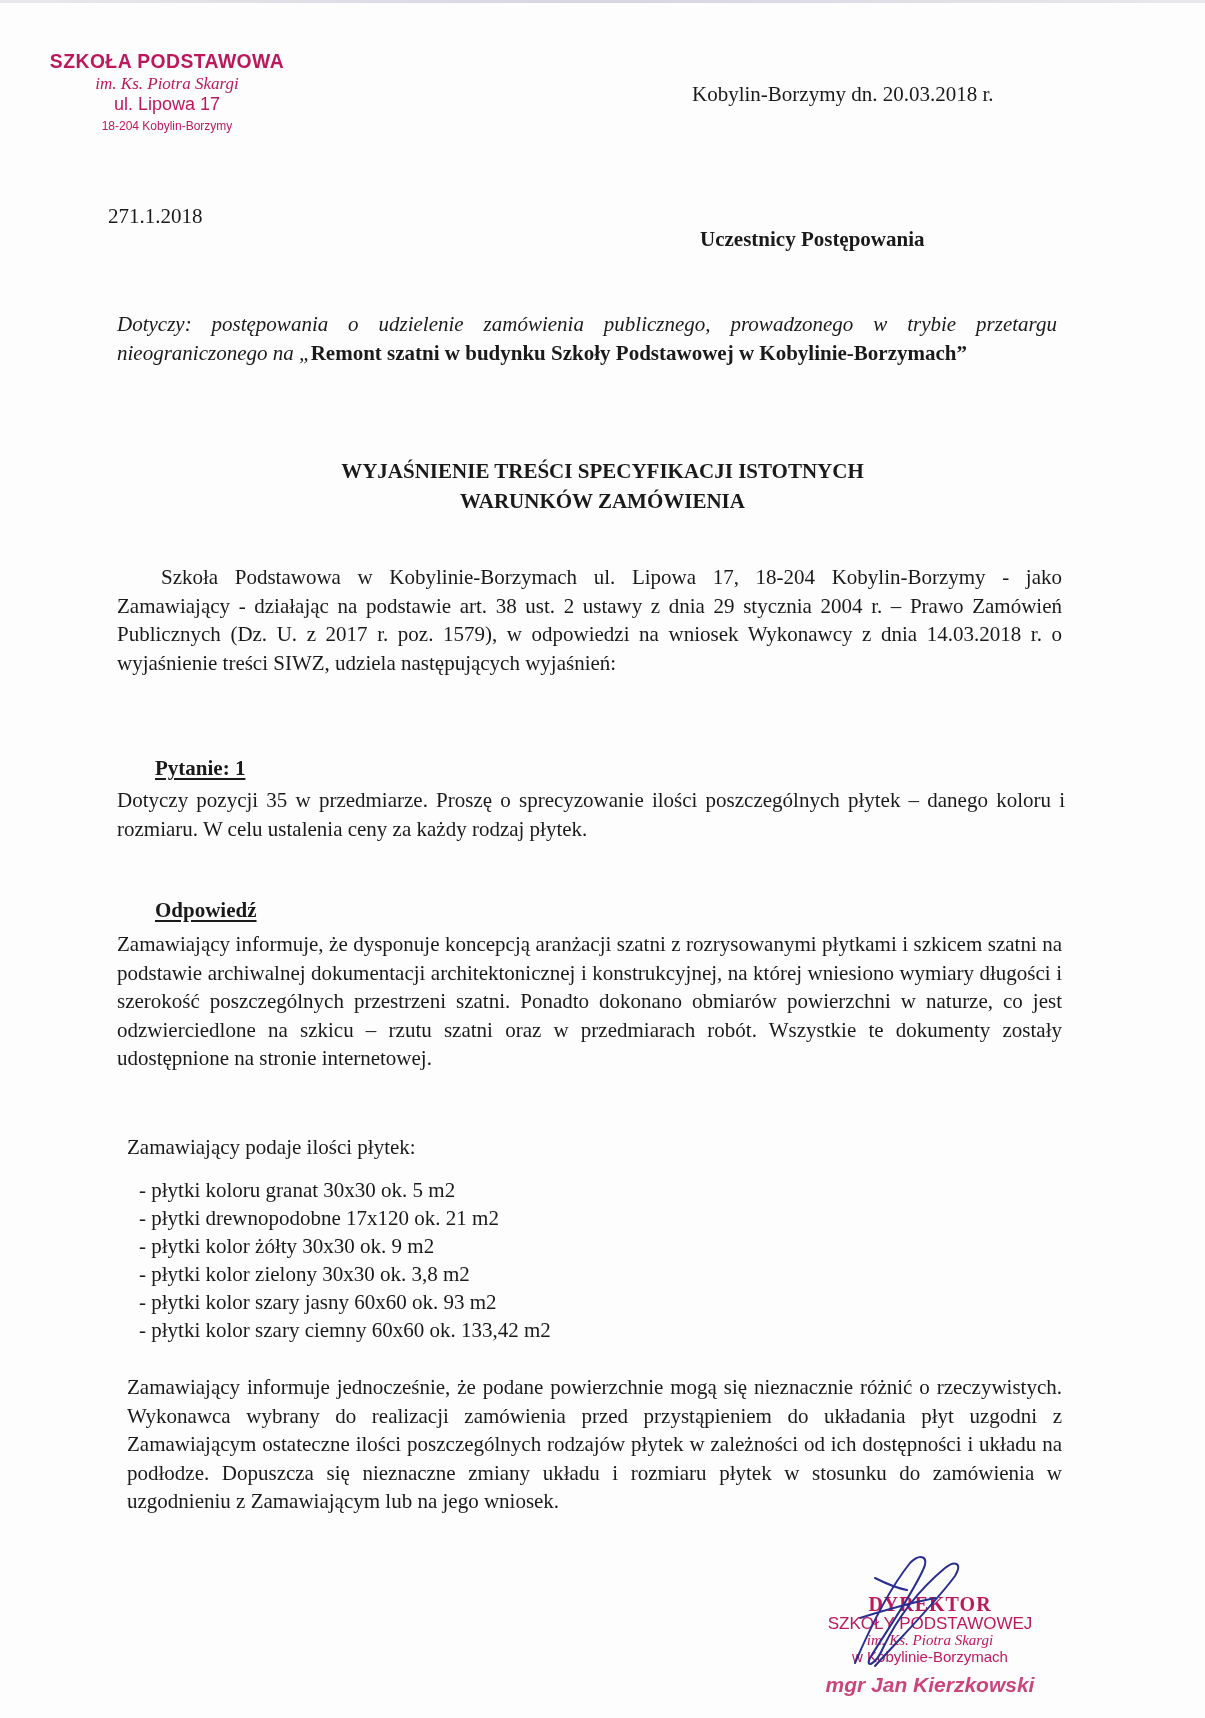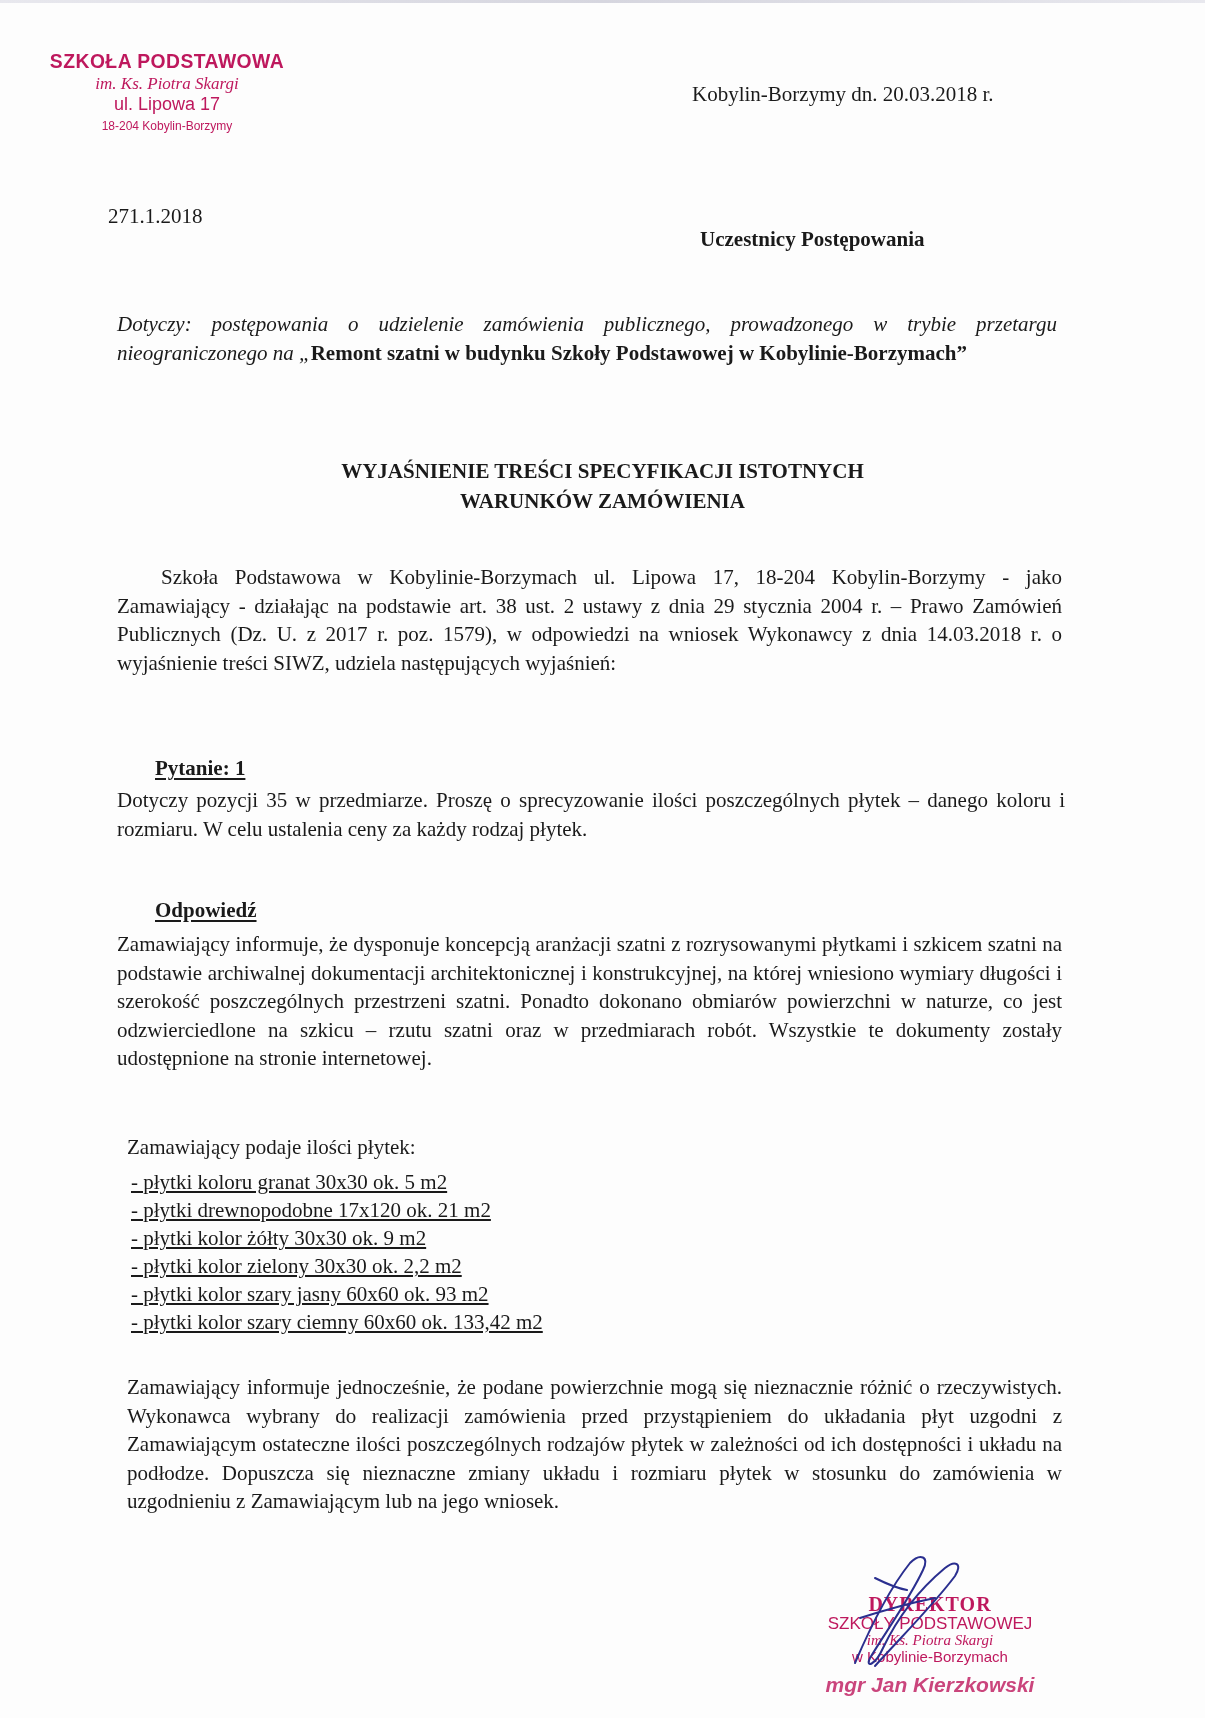--- a/index.html
+++ b/index.html
@@ -31,21 +31,21 @@
     #intro .first { text-indent: 44px; }
 
     .heading { position: absolute; left: 112px; font-weight: bold; font-size: 21px; text-decoration: underline; text-underline-offset: 3px; margin-left: 43px; }
     #question-heading { top: 756px; }
     #answer-heading { top: 898px; }
 
     #question-text { left: 117px; top: 786px; width: 948px; }
     #answer-text { left: 117px; top: 930px; width: 945px; }
 
     #tiles-intro { position: absolute; left: 127px; top: 1135px; font-size: 21px; }
-    #tiles-list { position: absolute; left: 127px; top: 1164px; margin: 4px; padding: 0; list-style: none; font-size: 21px; line-height: 28px; text-decoration: underline; }
+    #tiles-list { position: absolute; left: 127px; top: 1164px; margin: 12px; padding: 0; list-style: none; font-size: 21px; line-height: 28px; }
     #final-text { left: 127px; top: 1373px; width: 935px; }
 
     #sign-stamp { left: 815px; top: 1594px; width: 230px; }
     #sign-stamp .s1 { font-family: "Liberation Serif", serif; font-weight: bold; font-size: 20px; letter-spacing: 1px; }
     #sign-stamp .s2 { font-family: "Liberation Sans", sans-serif; font-size: 17px; }
     #sign-stamp .s3 { font-family: "Liberation Serif", serif; font-style: italic; font-size: 15px; }
     #sign-stamp .s4 { font-family: "Liberation Sans", sans-serif; font-size: 15px; }
     #sign-stamp .s5 { font-family: Liberation Sans, sans-serif; font-style: italic; font-weight: bold; font-size: 21px; margin-top: 10px; opacity: 0.8; }
     #signature { position: absolute; left: 815px; top: 1548px; width: 180px; height: 140px; }
   </style>
@@ -80,21 +80,21 @@
 <div class="para" id="question-text">Dotyczy pozycji 35 w przedmiarze. Proszę o sprecyzowanie ilości poszczególnych płytek – danego koloru i rozmiaru. W celu ustalenia ceny za każdy rodzaj płytek.</div>
 
 <div class="heading" id="answer-heading">Odpowiedź</div>
 <div class="para" id="answer-text">Zamawiający informuje, że dysponuje koncepcją aranżacji szatni z rozrysowanymi płytkami i szkicem szatni na podstawie archiwalnej dokumentacji architektonicznej i konstrukcyjnej, na której wniesiono wymiary długości i szerokość poszczególnych przestrzeni szatni. Ponadto dokonano obmiarów powierzchni w naturze, co jest odzwierciedlone na szkicu – rzutu szatni oraz w przedmiarach robót. Wszystkie te dokumenty zostały udostępnione na stronie internetowej.</div>
 
 <div id="tiles-intro">Zamawiający podaje ilości płytek:</div>
 <ul id="tiles-list">
   <li>- płytki koloru granat 30x30  ok. 5 m2</li>
   <li>- płytki drewnopodobne 17x120 ok. 21 m2</li>
   <li>- płytki kolor żółty 30x30 ok. 9 m2</li>
-  <li>- płytki kolor zielony 30x30 ok. 2,2 m2</li>
+  <li>- płytki kolor zielony 30x30 ok. 3,8 m2</li>
   <li>- płytki kolor szary jasny 60x60 ok. 93 m2</li>
   <li>- płytki kolor szary ciemny 60x60 ok. 133,42 m2</li>
 </ul>
 
 <div class="para" id="final-text">Zamawiający informuje  jednocześnie, że podane  powierzchnie mogą się nieznacznie różnić o rzeczywistych. Wykonawca wybrany do realizacji zamówienia  przed przystąpieniem do układania płyt uzgodni z Zamawiającym ostateczne ilości poszczególnych rodzajów płytek w zależności od ich dostępności i układu na podłodze. Dopuszcza się nieznaczne zmiany układu i rozmiaru płytek w stosunku do zamówienia w uzgodnieniu z Zamawiającym lub na jego wniosek.</div>
 
 <div class="stamp" id="sign-stamp">
   <div class="s1">DYREKTOR</div>
   <div class="s2">SZKOŁY PODSTAWOWEJ</div>
   <div class="s3">im. Ks. Piotra Skargi</div>

